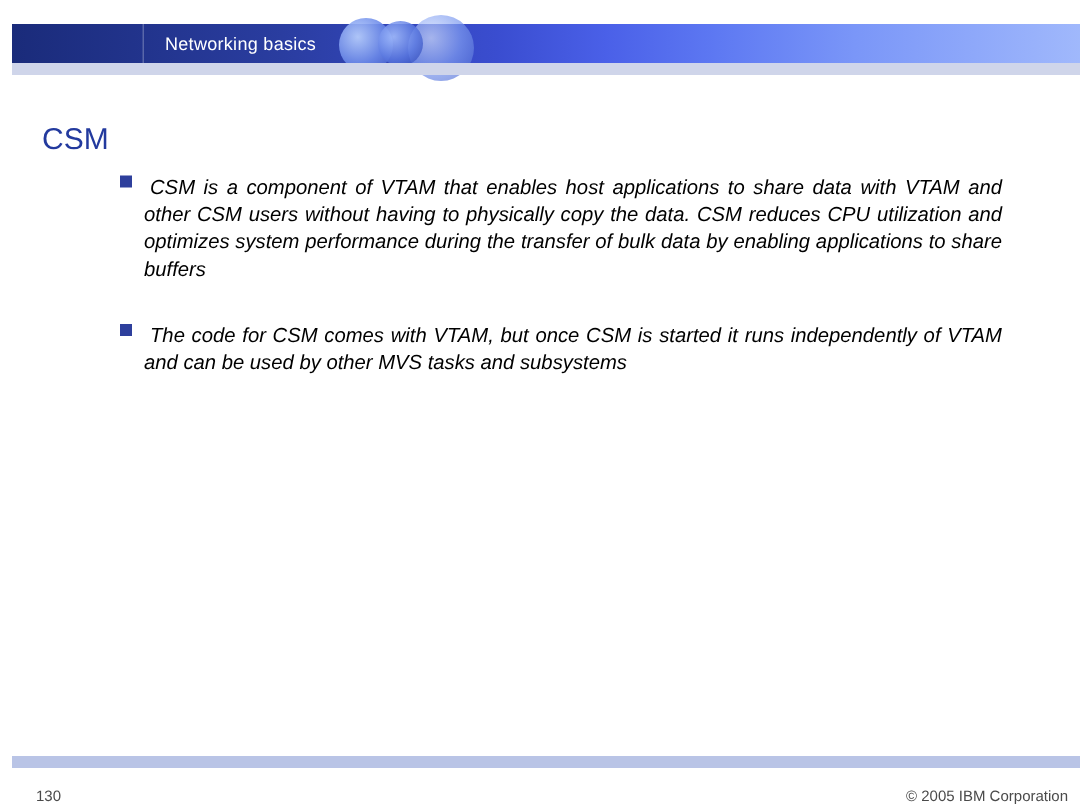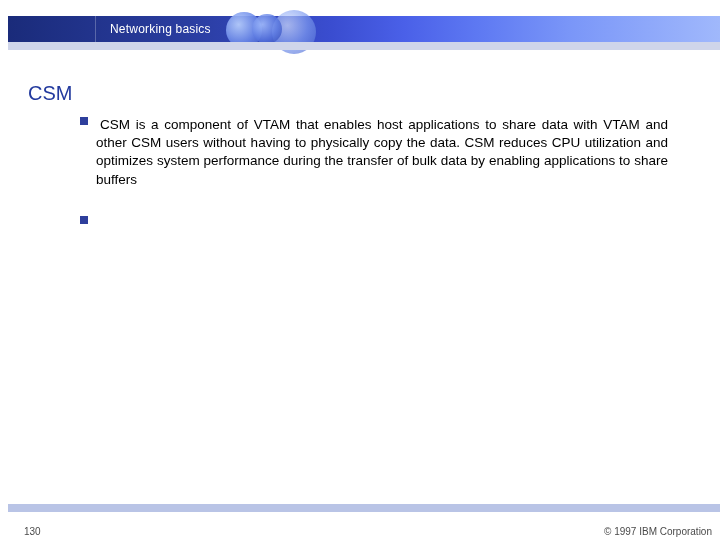--- a/index.html
+++ b/index.html
@@ -67,20 +67,21 @@
     font-weight: 400;
     margin-top: 14px;
   }
 
   
   .body {
     position: absolute;
     top: 100px;
     left: 68px;
     width: 600px;
+    font-style: italic;
   }
   .bullet {
     position: relative;
     margin-bottom: 18px;
     padding-left: 16px;
     color: #000;
     font-size: 13.5px;
     line-height: 1.35;
     text-align: justify;
   }
@@ -141,23 +142,24 @@
 
   <div class="title">CSM</div>
 
   <div class="body">
     <div class="bullet">
       <span class="sq"></span>
       <span>CSM is a component of VTAM that enables host applications to share data with VTAM and other CSM users without having to physically copy the data. CSM reduces CPU utilization and optimizes system performance during the transfer of bulk data by enabling applications to share buffers</span>
     </div>
     <div class="bullet">
       <span class="sq"></span>
+      <span>The code for CSM comes with VTAM, but once CSM is started it runs independently of VTAM and can be used by other MVS tasks and subsystems</span>
     </div>
   </div>
 
   <div class="footer">
     <div class="footer-line"></div>
     <div class="footer-gradient"></div>
     <div class="page-num">130</div>
-    <div class="copyright">© 1997 IBM Corporation</div>
+    <div class="copyright">© 2005 IBM Corporation</div>
   </div>
 
 </div>
 
 </body></html>

